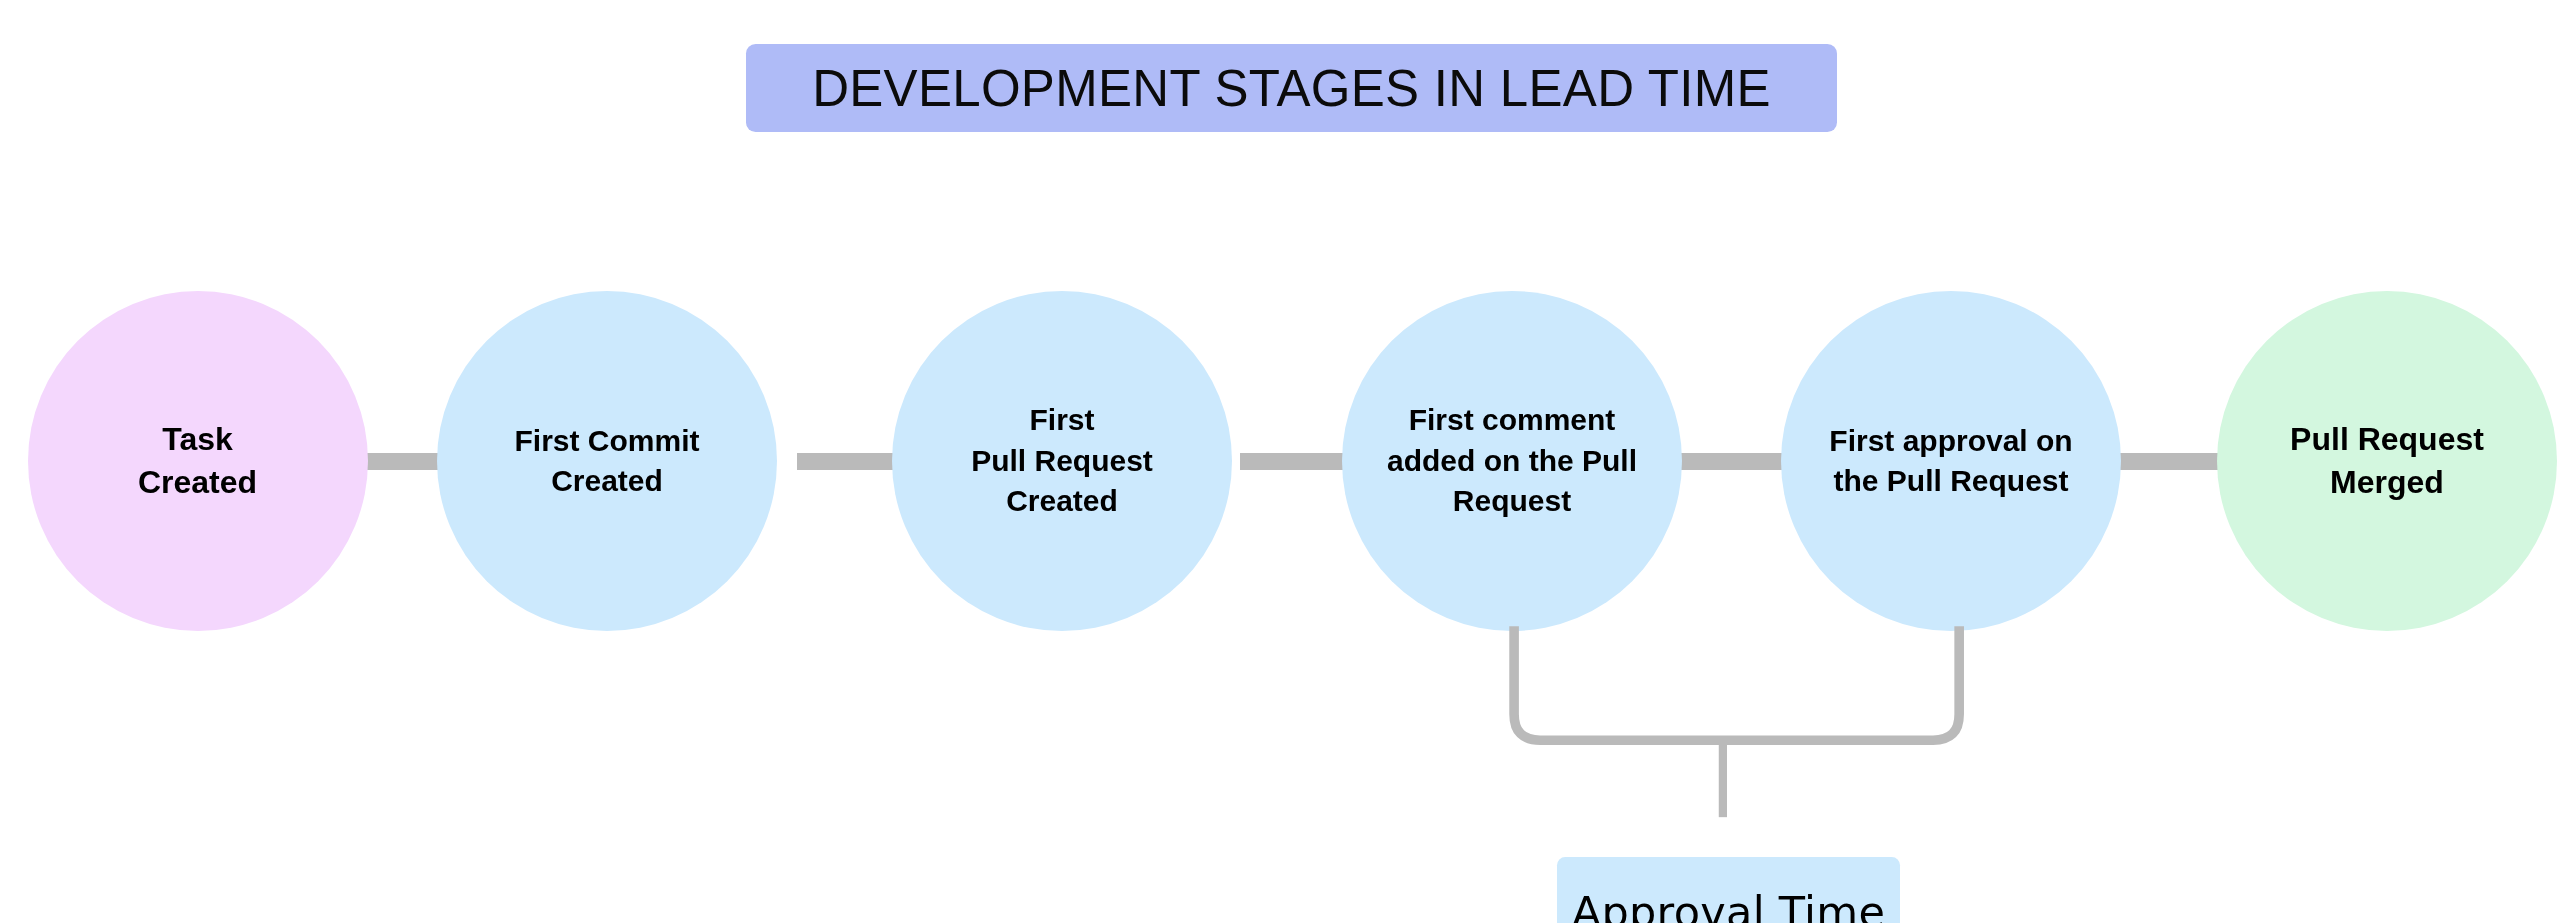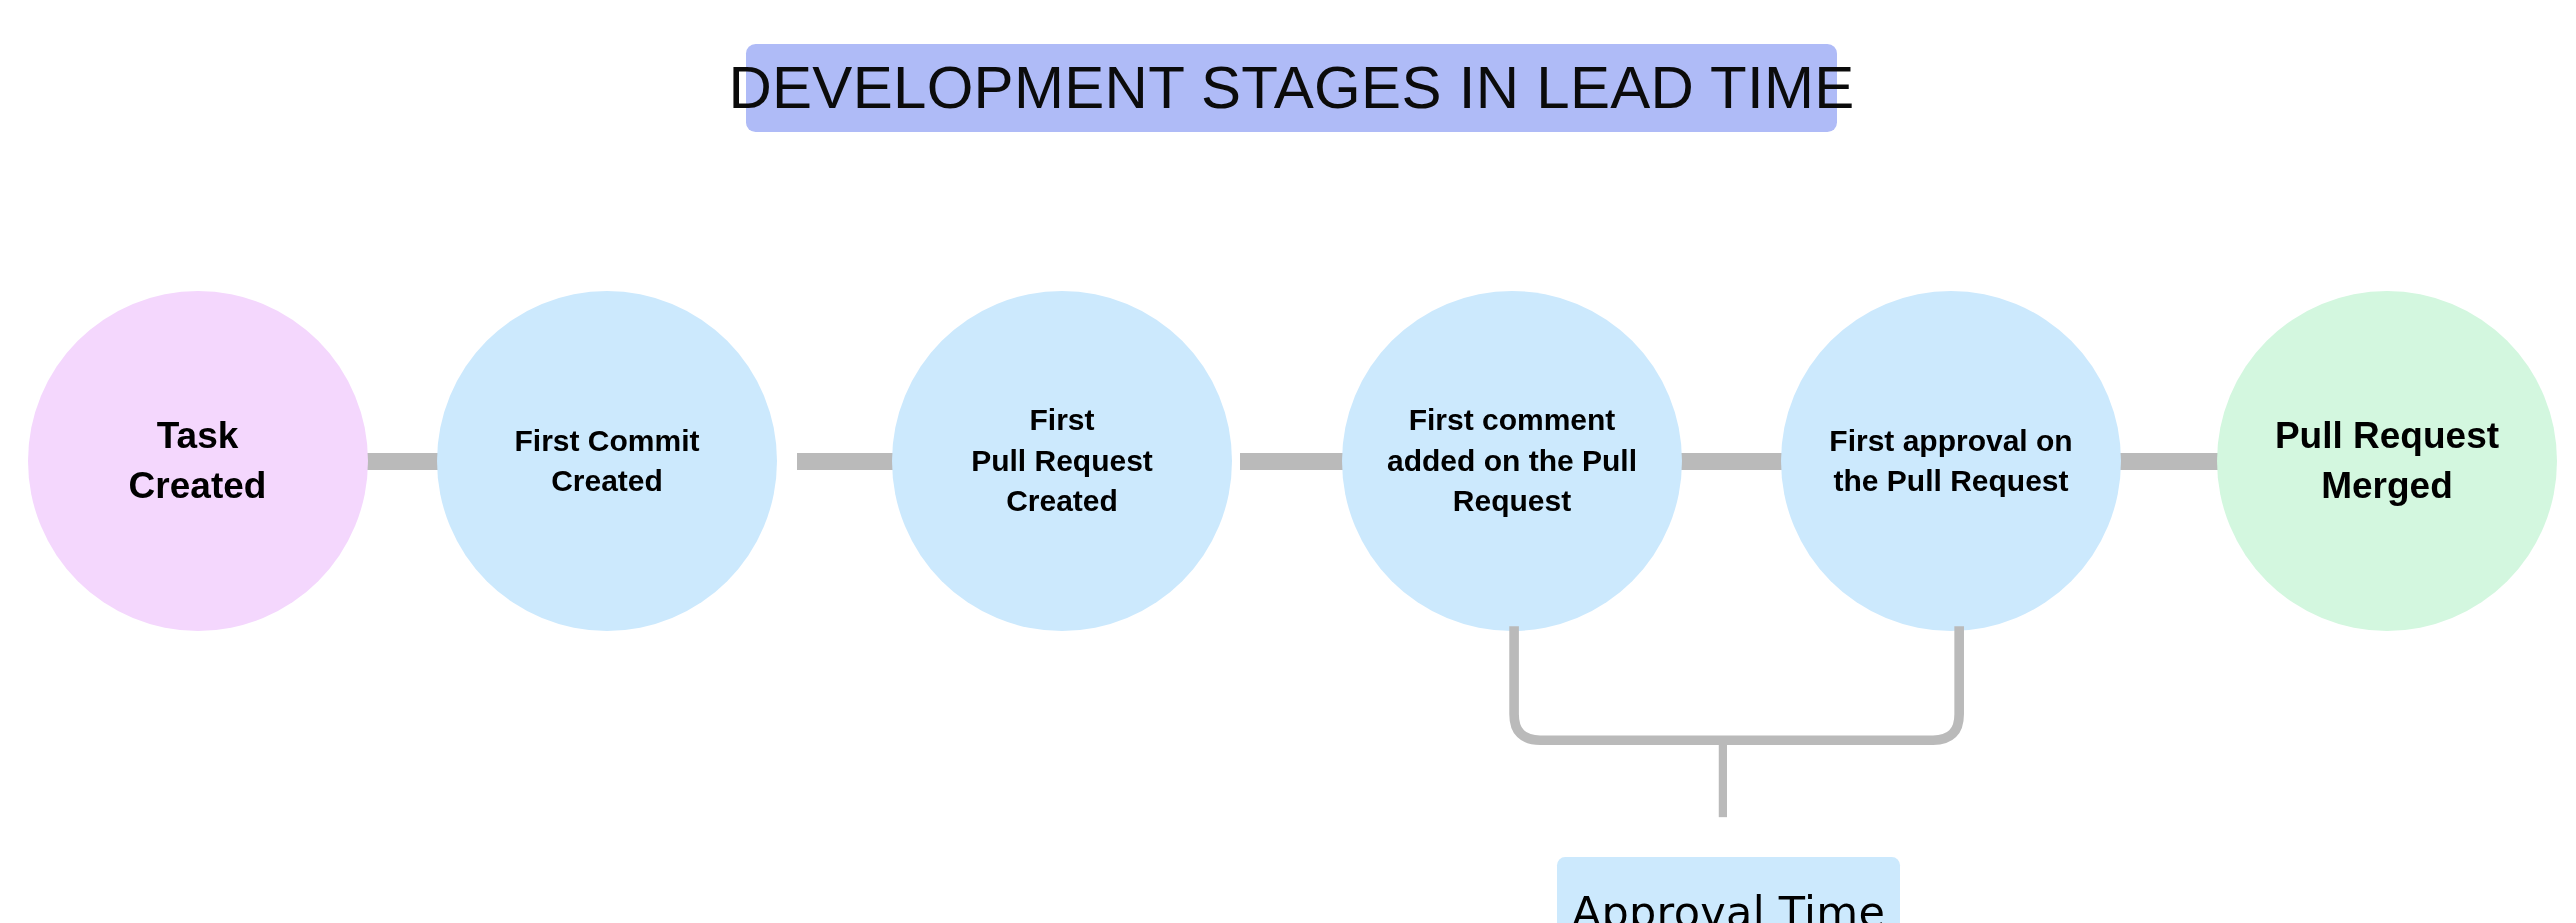--- a/index.html
+++ b/index.html
@@ -30,21 +30,21 @@
     height: 88px;
     background: #AFBBF7;
     border-radius: 9.6px;
     display: flex;
     align-items: center;
     justify-content: center;
     box-sizing: border-box;
   }
   .title-text {
     font-family: "Liberation Sans", sans-serif;
-    font-size: 60px;
+    font-size: 51px;
     font-weight: 400;
     letter-spacing: 0.3px;
     color: #0b0b0b;
     white-space: nowrap;
     line-height: 1;
   }
 
   
   .connector {
     position: absolute;
@@ -71,21 +71,21 @@
     color: #000000;
     text-align: center;
     line-height: 1.35;
     white-space: pre-line;
     width: 385px;
   }
   .node.pink   { background: #F4D7FD; }
   .node.blue   { background: #CCE9FD; }
   .node.green  { background: #D3F7DF; }
 
-  .size-lg .node-label { font-size: 37px; text-align: center; }
+  .size-lg .node-label { font-size: 32px; text-align: center; }
   .size-md .node-label { font-size: 30px; }
 
   
   #node-0 { left: 27.5px;   }
   #node-1 { left: 437px;  }
   #node-2 { left: 892px; }
   #node-3 { left: 1342px; }
   #node-4 { left: 1781px; }
   #node-5 { left: 2217px; }
 

